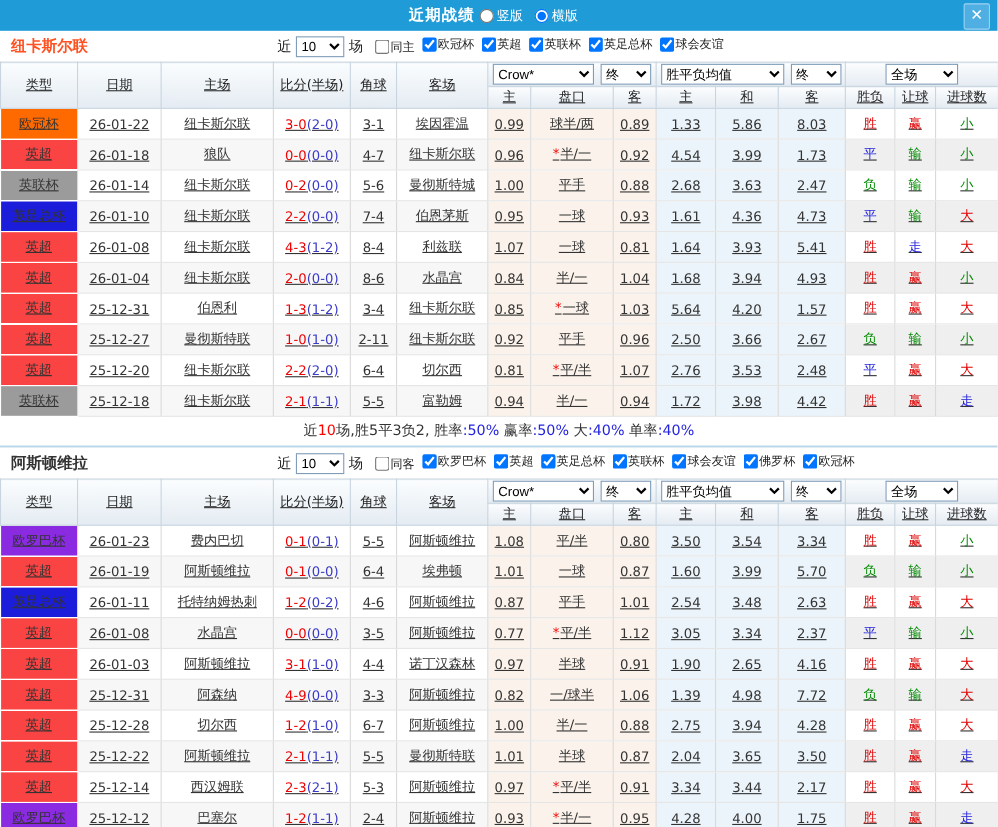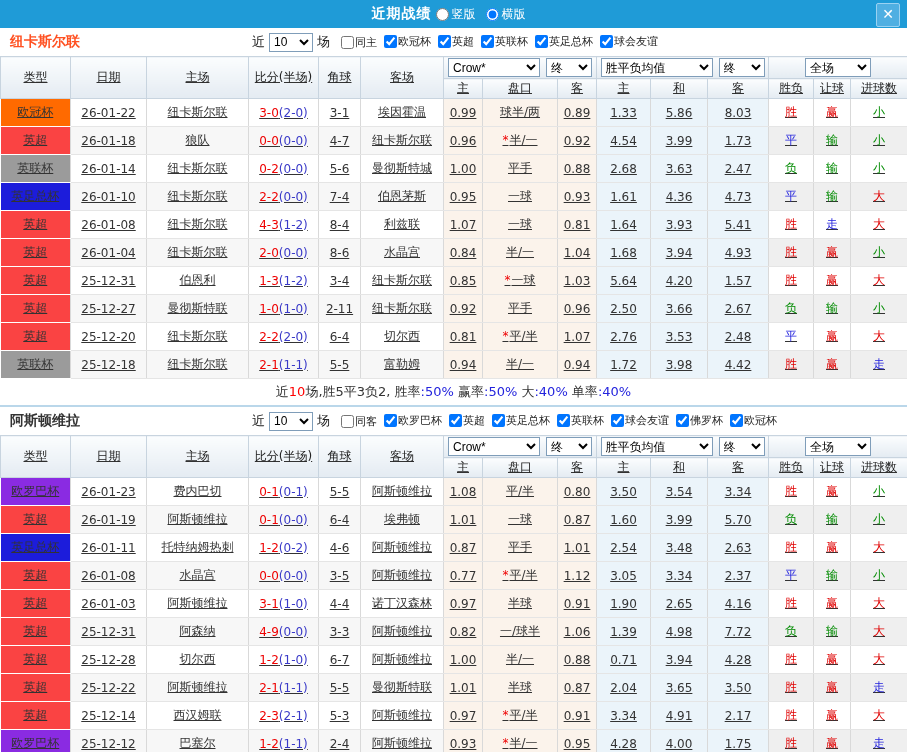--- a/index.html
+++ b/index.html
@@ -512,21 +512,21 @@
             <tr>
               <td class="type-cell" style="background: rgb(250, 67, 67);">英超</td>
               <td class="plain">25-12-28</td>
               <td class="plain">切尔西</td>
               <td class="plain"><span class="ft">1-2</span><span class="ht">(1-0)</span></td>
               <td class="plain">6-7</td>
               <td class="plain green-team">阿斯顿维拉</td>
               <td class="asia">1.00</td>
               <td class="asia">半/一</td>
               <td class="asia">0.88</td>
-              <td class="euro">0.71</td>
+              <td class="euro">2.75</td>
               <td class="euro">3.94</td>
               <td class="euro">4.28</td>
               <td class="res" style="color: rgb(224, 0, 0);">胜</td>
               <td class="res" style="color: rgb(224, 0, 0);">赢</td>
               <td class="res" style="color: rgb(224, 0, 0);">大</td>
             </tr>
             <tr class="even">
               <td class="type-cell" style="background: rgb(250, 67, 67);">英超</td>
               <td class="plain">25-12-22</td>
               <td class="plain green-team">阿斯顿维拉</td>
@@ -547,21 +547,21 @@
               <td class="type-cell" style="background: rgb(250, 67, 67);">英超</td>
               <td class="plain">25-12-14</td>
               <td class="plain">西汉姆联</td>
               <td class="plain"><span class="ft">2-3</span><span class="ht">(2-1)</span></td>
               <td class="plain">5-3</td>
               <td class="plain green-team">阿斯顿维拉</td>
               <td class="asia">0.97</td>
               <td class="asia"><span class="star">*</span>平/半</td>
               <td class="asia">0.91</td>
               <td class="euro">3.34</td>
-              <td class="euro">4.91</td>
+              <td class="euro">3.44</td>
               <td class="euro">2.17</td>
               <td class="res" style="color: rgb(224, 0, 0);">胜</td>
               <td class="res" style="color: rgb(224, 0, 0);">赢</td>
               <td class="res" style="color: rgb(224, 0, 0);">大</td>
             </tr>
             <tr class="even">
               <td class="type-cell" style="background: rgb(138, 43, 226);">欧罗巴杯</td>
               <td class="plain">25-12-12</td>
               <td class="plain">巴塞尔</td>
               <td class="plain"><span class="ft">1-2</span><span class="ht">(1-1)</span></td>

